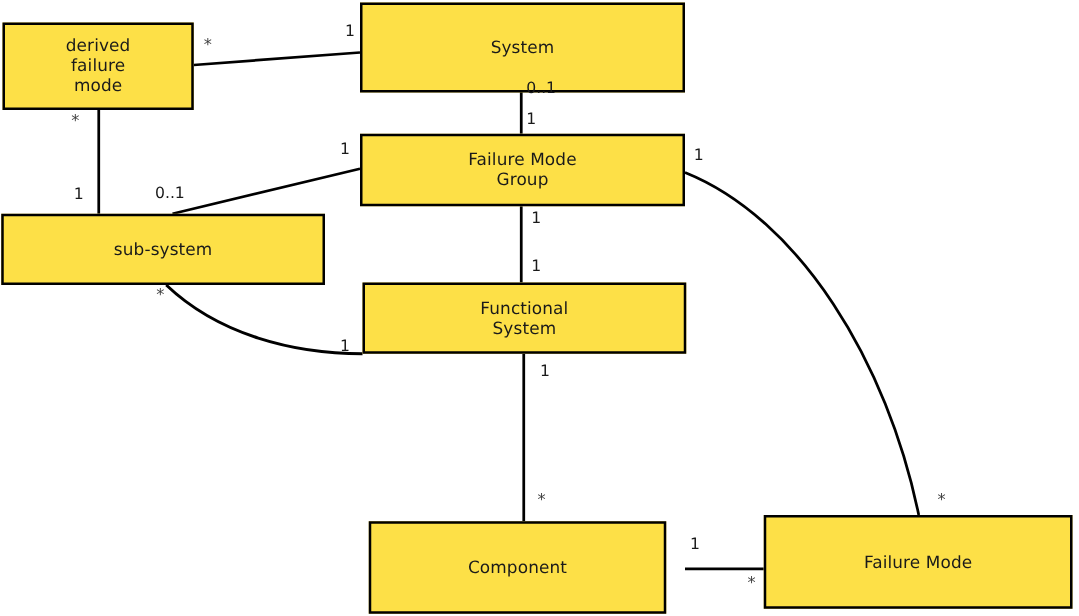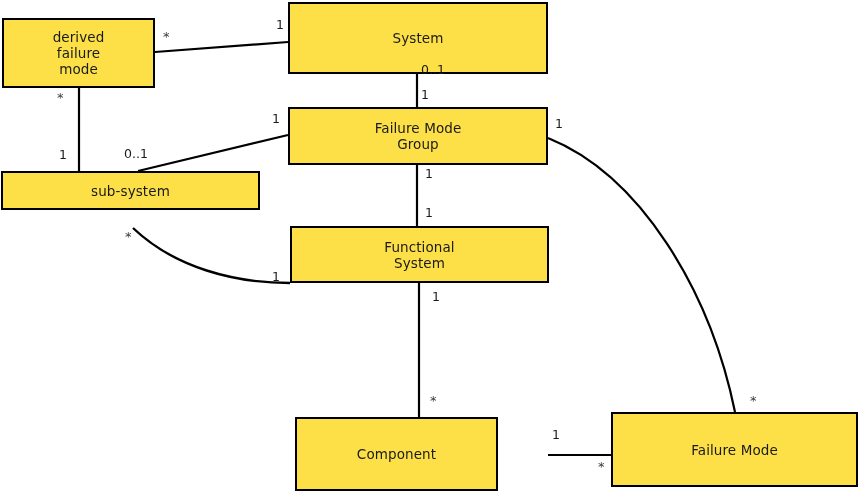--- a/index.html
+++ b/index.html
@@ -89,30 +89,30 @@
 
   <div class="uml-class-box" style="left:288px; top:2px; width:260px; height:72px;">
     <span class="uml-class-name">System</span>
   </div>
 
   <div class="uml-class-box" style="left:288px; top:107px; width:260px; height:58px;">
     <span class="uml-class-name">Failure Mode
 Group</span>
   </div>
 
-  <div class="uml-class-box" style="left:1px; top:171px; width:259px; height:39px;">
+  <div class="uml-class-box" style="left:1px; top:171px; width:259px; height:57px;">
     <span class="uml-class-name">sub-system</span>
   </div>
 
   <div class="uml-class-box" style="left:290px; top:226px; width:259px; height:57px;">
     <span class="uml-class-name">Functional
 System</span>
   </div>
 
-  <div class="uml-class-box" style="left:295px; top:417px; width:203px; height:74px;">
+  <div class="uml-class-box" style="left:295px; top:417px; width:238px; height:74px;">
     <span class="uml-class-name">Component</span>
   </div>
 
   <div class="uml-class-box" style="left:611px; top:412px; width:247px; height:75px;">
     <span class="uml-class-name">Failure Mode</span>
   </div>
 
   <span class="multiplicity-label mult-star" style="left:163px; top:30px;">*</span>
 
   <span class="multiplicity-label" style="left:276px; top:18px;">1</span>

